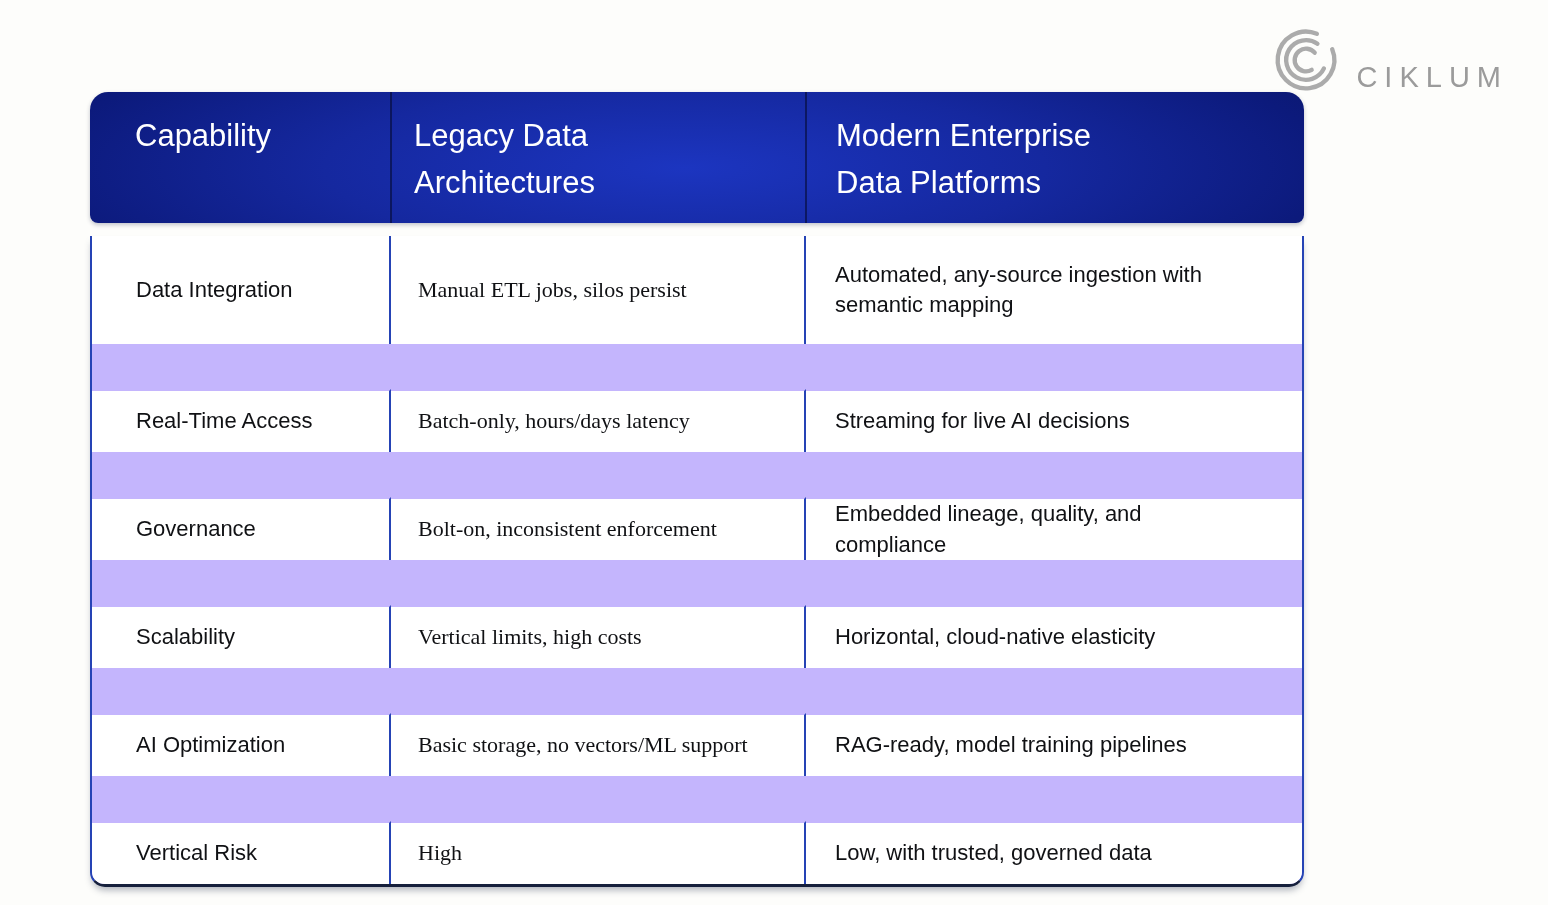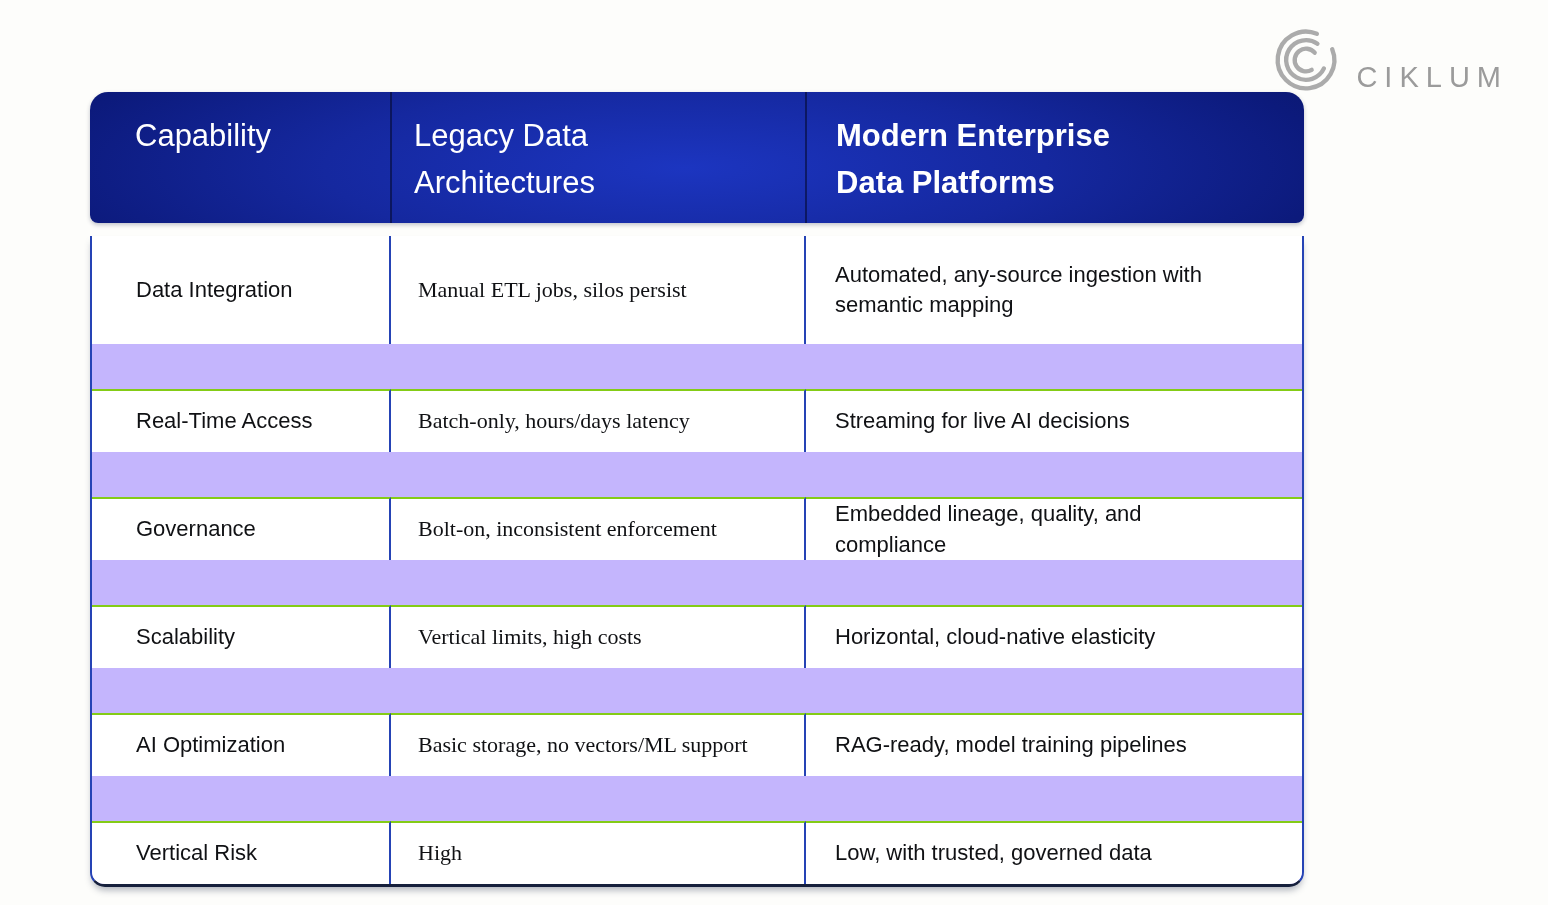--- a/index.html
+++ b/index.html
@@ -55,21 +55,21 @@
     padding-top: 21px;
     color: #ffffff;
     font-size: 31px;
     line-height: 1.5;
     font-weight: 400;
   }
   .hcell.h0 { padding-left: 45px; }
   .hcell.h1 { padding-left: 23px; }
   .hcell.h2 { padding-left: 30px; }
   .hcell.h1 .htext { max-width: 240px; }
-  .hcell.h2 .htext { max-width: 320px; font-weight: bold; }
+  .hcell.h2 .htext { max-width: 320px; }
   .hdr-divider {
     position: absolute;
     top: 0; bottom: 0;
     width: 2px;
     background: rgba(3, 8, 40, 0.55);
   }
   .hdr-divider.d1 { left: 300px; }
   .hdr-divider.d2 { left: 715px; }
 
   
@@ -90,21 +90,21 @@
     display: flex;
     align-items: center;
     font-size: 22px;
     line-height: 1.38;
     color: #101114;
     background: #ffffff;
   }
   .cell.c0 { padding-left: 44px; padding-right: 18px; border-right: 2px solid #2543b5; }
   .cell.c1 { padding-left: 27px; padding-right: 28px; border-right: 2px solid #2543b5; font-family: Liberation Serif, serif; }
   .cell.c2 { padding-left: 29px; padding-right: 46px; }
-  .cell.rline { border-top: 2px solid #84cc16; margin-top: 45px; }
+  .cell.rline { border-top: 2px solid #c4b5fd; margin-top: 45px; }
 </style>
 </head>
 <body>
 
 <div class="brand">
   <svg width="68" height="68" viewBox="0 0 72 72" aria-hidden="true">
     <g fill="none" stroke="#ababab" stroke-width="4.6" stroke-linecap="round">
       <path d="M 63.7 24.5 A 30 30 0 1 1 47.5 8.3"></path>
       <path d="M 55.0 44.9 A 21 21 0 1 1 48.1 18.8"></path>
       <path d="M 42.0 46.4 A 12 12 0 1 1 45.2 28.3"></path>

